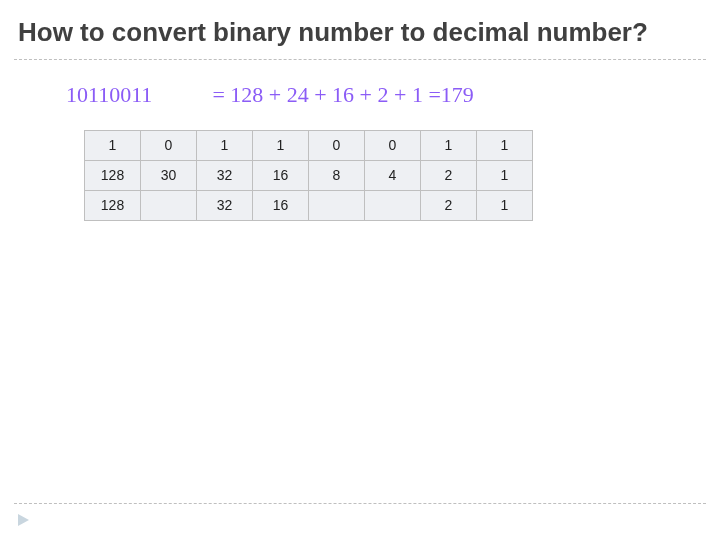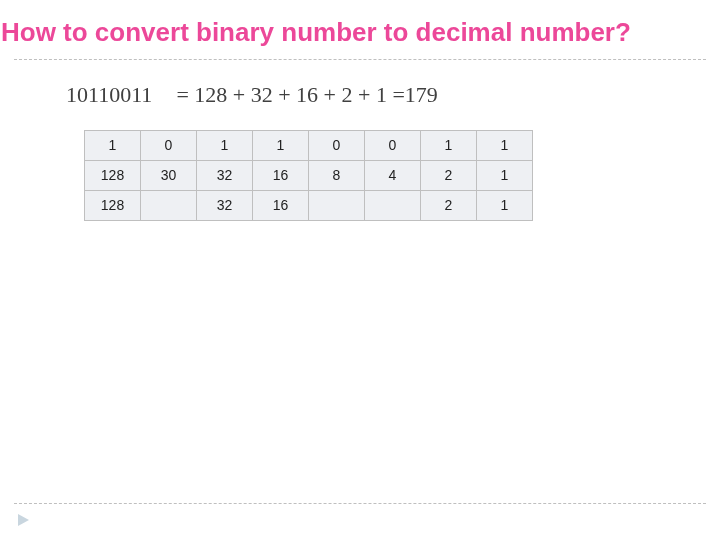--- a/index.html
+++ b/index.html
@@ -6,36 +6,36 @@
   body {
     width: 720px;
     height: 540px;
     background: #ffffff;
     font-family: Arial, Helvetica, sans-serif;
     position: relative;
     overflow: hidden;
   }
   .title {
     font-size: 26px;
-    color: #ec4899;
-    padding: 16px 18px 10px 1px;
+    color: #404040;
+    padding: 16px 18px 10px 18px;
     line-height: 1.25;
   }
   .dashed-line {
     border: none;
     border-top: 1.5px dashed #bfbfbf;
     margin: 0 14px;
   }
   .row-formula {
     display: flex;
     align-items: baseline;
-    gap: 24px;
+    gap: 60px;
     padding: 22px 0 0 66px;
     font-size: 22px;
-    color: #404040;
+    color: #8b5cf6;
   }
   .binary-literal { font-family: Georgia, "Times New Roman", serif; }
   .equation { font-family: Georgia, "Times New Roman", serif; }
   .table-wrap {
     display: flex;
     align-items: center;
     padding: 22px 0 0 84px;
   }
   table.conv {
     border-collapse: collapse;
@@ -74,21 +74,21 @@
   }
 </style>
 </head>
 <body>
 
 <h1 class="title">How to convert binary number to decimal number?</h1>
 <hr class="dashed-line">
 
 <div class="row-formula">
   <span class="binary-literal">10110011</span>
-  <span class="equation">= 128 + 32 + 16 + 2 + 1 =179</span>
+  <span class="equation">= 128 + 24 + 16 + 2 + 1 =179</span>
 </div>
 
 <div class="table-wrap">
   <table class="conv">
     <tbody>
         <tr>
       <td>1</td>
       <td>0</td>
       <td>1</td>
       <td>1</td>

